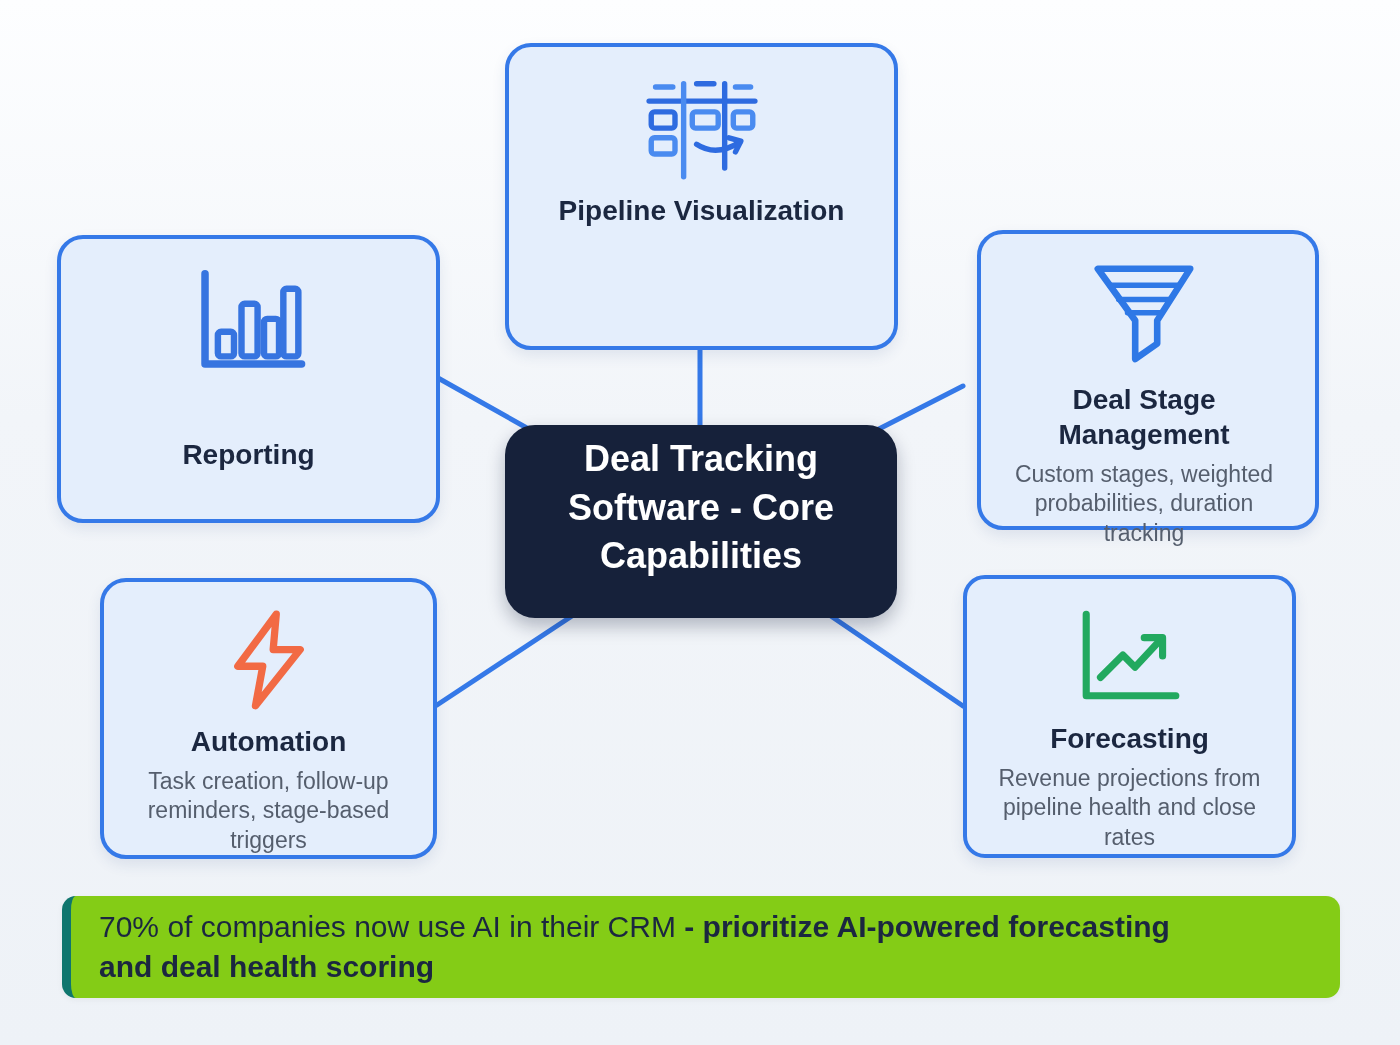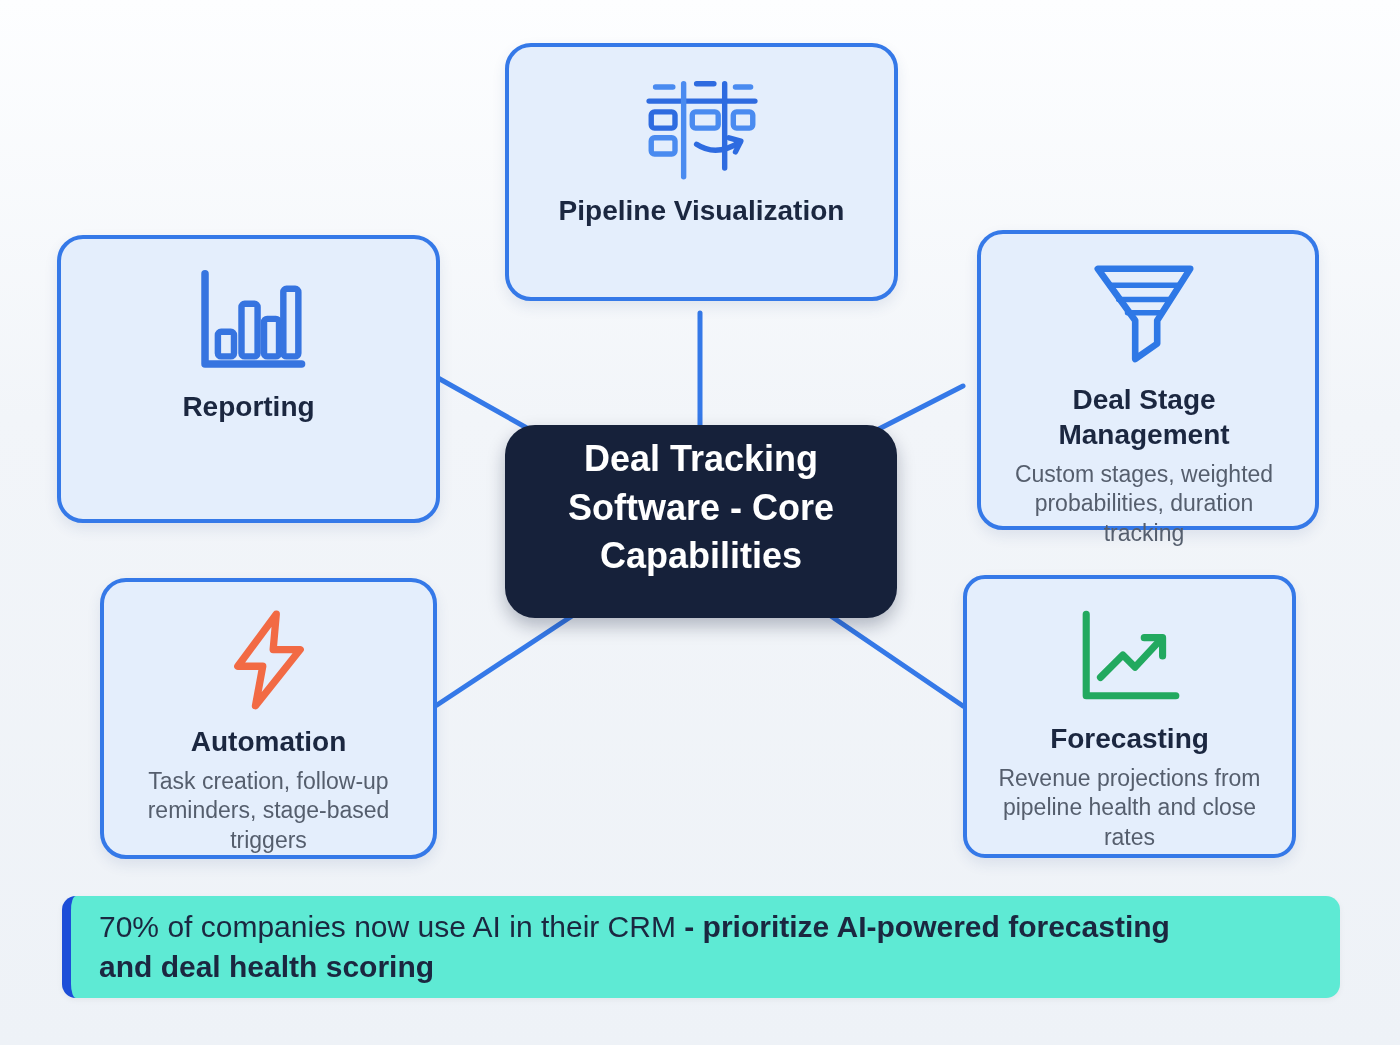--- a/index.html
+++ b/index.html
@@ -22,41 +22,41 @@
     padding:26px 24px 18px 24px;
   }
   .node-icon{flex:0 0 auto;display:flex;align-items:center;justify-content:center;margin-bottom:10px;}
   .node-title{
     font-weight:bold;color:#1b2740;font-size:28px;line-height:1.25;margin:2px 0 8px 0;
   }
   .node-title.narrow{max-width:250px;}
   .node-desc{
     color:#555e6d;font-size:23px;line-height:1.28;max-width:350px;
   }
-  #card-pipeline{left:505px;top:43px;width:393px;height:258px;}
-  #card-reporting{left:57px;top:235px;width:383px;height:288px;}
+  #card-pipeline{left:505px;top:43px;width:393px;height:307px;}
+  #card-reporting{left:57px;top:235px;width:383px;height:288px;gap:48px;}
   #card-dealstage{left:977px;top:230px;width:342px;height:300px;padding-left:16px;}
   #card-automation{left:100px;top:578px;width:337px;height:281px;}
   #card-forecasting{left:963px;top:575px;width:333px;height:283px;border-radius:22px;}
   .center-node{
     position:absolute;z-index:2;box-sizing:border-box;
     left:505px;top:425px;width:392px;height:193px;
     background:#16213a;border-radius:30px;
     display:flex;align-items:flex-start;justify-content:center;
     text-align:center;padding:10px 28px;
     box-shadow:0 8px 18px rgba(10,20,50,0.28);
   }
   .center-label{
     color:#ffffff;font-weight:bold;font-size:36px;line-height:1.35;
   }
   .callout{
     position:absolute;z-index:1;box-sizing:border-box;
     left:62px;top:896px;width:1278px;height:102px;
-    background:#5eead4;
-    border-left:9px solid #1d4ed8;
+    background:#84cc16;
+    border-left:9px solid #0f766e;
     border-radius:14px;
     display:flex;align-items:center;
     padding:8px 28px;
     box-shadow:0 2px 6px rgba(0,0,0,0.05);
   }
   .callout p{
     margin:0;font-size:30px;line-height:1.35;color:#1b2740;max-width:1090px;
   }
   .callout .bold{font-weight:bold;}
   svg{display:block;}

